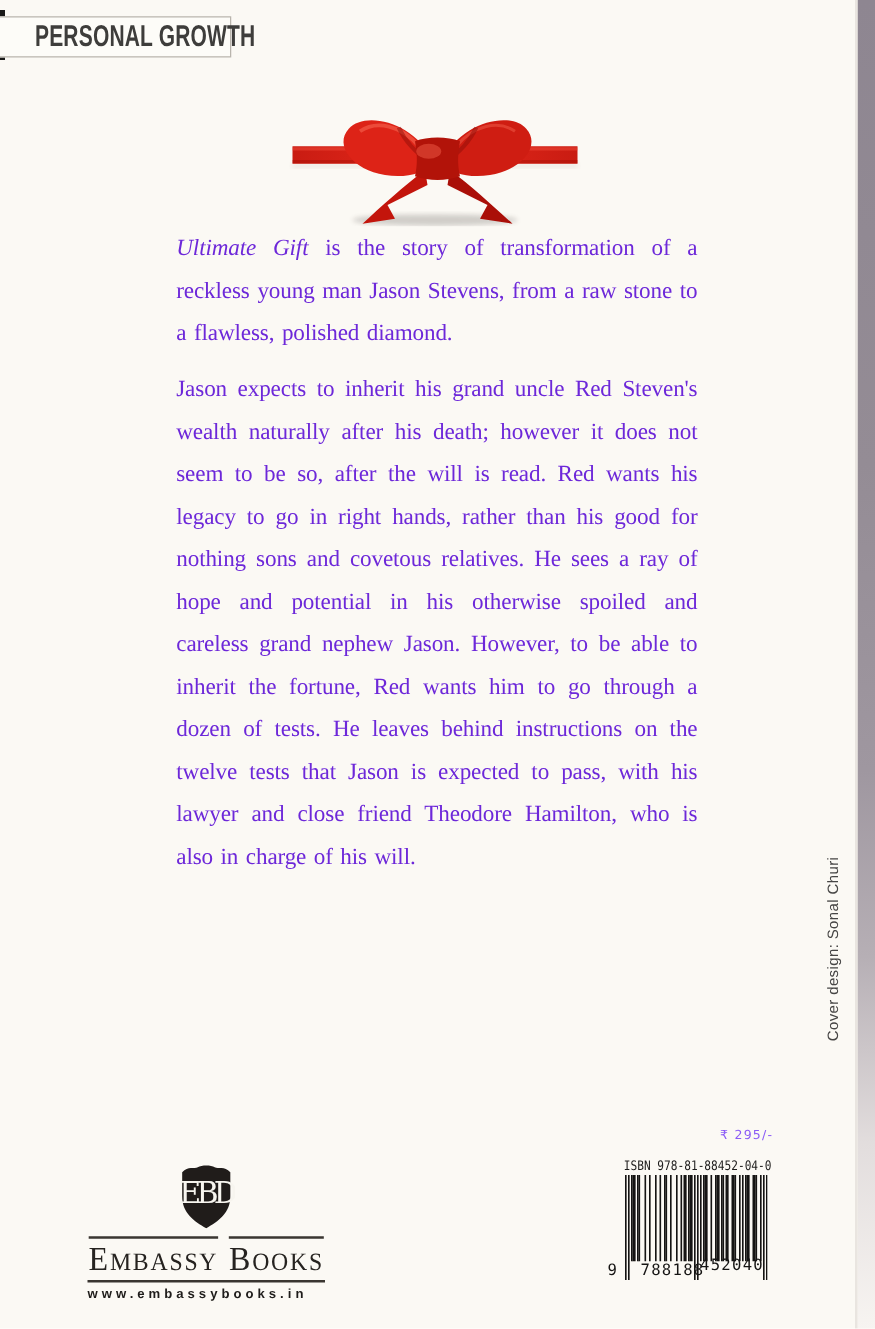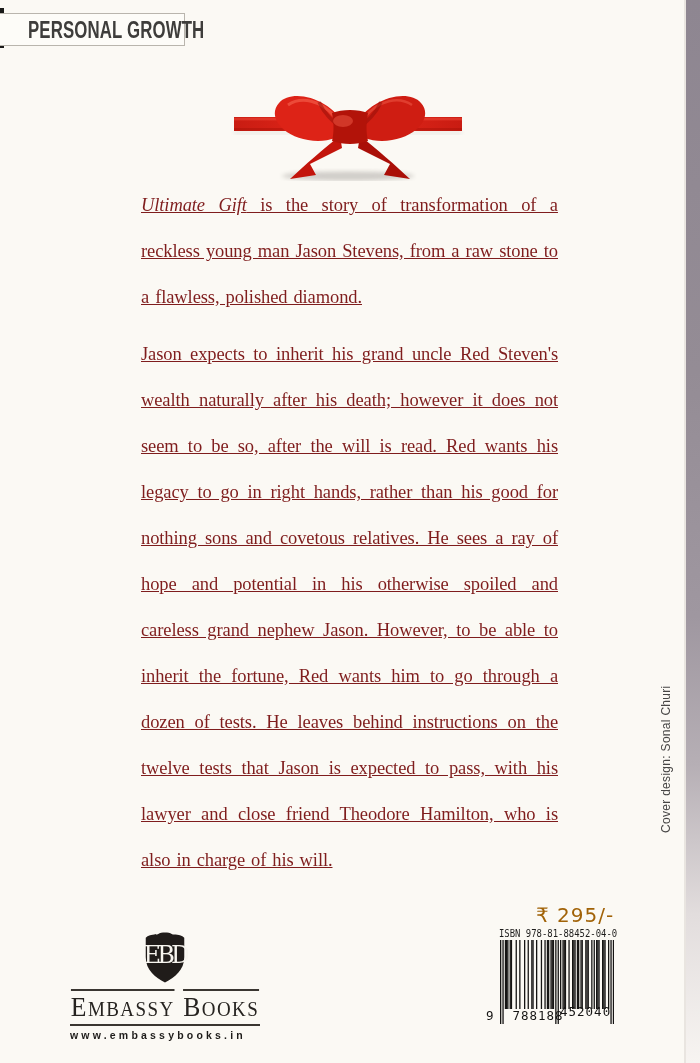--- a/index.html
+++ b/index.html
@@ -10,22 +10,22 @@
   .edge-sliver{position:absolute;left:0;top:8px;width:4px;height:40px;background:#191918;}
   .category-box{position:absolute;left:-3px;top:13px;width:188px;height:33px;background:#fdfcf8;
     border:1px solid #b9b5ad;box-sizing:border-box;display:flex;align-items:center;}
   .category-box span{display:inline-block;margin-left:30px;font-family:"Liberation Sans",sans-serif;
     font-weight:700;font-size:24px;color:#3e3d3b;letter-spacing:.2px;transform:scaleX(.70);transform-origin:left center;white-space:nowrap;}
 
   
   .ribbon-wrap{position:absolute;left:228px;top:86px;width:240px;height:95px;}
 
   
-  .synopsis{position:absolute;left:141px;top:182px;width:417px;color:#7f1d1d;
-    font-size:18.5px;line-height:46px;text-align:justify;letter-spacing:-.1px;word-spacing:1.5px;text-decoration:underline;}
+  .synopsis{position:absolute;left:141px;top:182px;width:417px;color:#6d28d9;
+    font-size:18.5px;line-height:34px;text-align:justify;letter-spacing:-.1px;word-spacing:1.5px;}
   .synopsis p{margin:0 0 11px 0;}
   .synopsis p:last-child{margin-bottom:0;}
   .lead-italic{font-style:italic;}
 
   
   .cover-credit{position:absolute;left:659px;top:833px;transform:rotate(-90deg);transform-origin:0 0;
     font-family:"Liberation Sans",sans-serif;font-size:12px;color:#474645;white-space:nowrap;letter-spacing:.3px;}
 
   
   .publisher{position:absolute;left:70px;top:931px;width:190px;text-align:left;color:#262320;}
@@ -33,21 +33,21 @@
   .wordmark{margin-top:6px;display:flex;justify-content:center;align-items:baseline;gap:9px;
     font-family:"Liberation Serif","DejaVu Serif",serif;white-space:nowrap;transform:scaleX(.95);transform-origin:center;}
   .wordmark .word{border-top:2px solid #3a3631;padding-top:1px;letter-spacing:1.5px;}
   .winit{font-size:27px;}
   .wrest{font-size:20px;}
   .wordmark-rule{height:2px;background:#3a3631;margin-top:1px;}
   .website{margin-top:3px;font-family:Liberation Sans, sans-serif;font-weight:700;
     font-size:10.5px;letter-spacing:3.2px;color:#1e1c1a;white-space:nowrap;}
 
   
-  .price{position:absolute;left:536px;top:903px;font-family:"DejaVu Sans",sans-serif;font-size:20px;color:#a16207;letter-spacing:1px;}
+  .price{position:absolute;left:576px;top:903px;font-family:"DejaVu Sans",sans-serif;font-size:10px;color:#8b5cf6;letter-spacing:1px;}
   .isbn-label{position:absolute;left:499px;top:927px;font-family:"DejaVu Sans Mono",monospace;
     font-size:10.5px;color:#1d1c1b;transform:scaleX(.85);transform-origin:left top;white-space:nowrap;}
   .barcode{position:absolute;left:500px;top:940px;}
   .barcode-digit{position:absolute;font-family:"DejaVu Sans Mono",monospace;font-size:12.5px;color:#161514;}
   .bd-9{left:486px;top:1008px;}
   .bd-mid{left:505px;top:1008px;width:66px;text-align:center;letter-spacing:1px;}
   .bd-right{left:560px;top:1004px;width:49px;text-align:center;letter-spacing:1px;}
 
   
   .edge-strip{position:absolute;left:684px;top:0;width:16px;height:1063px;

